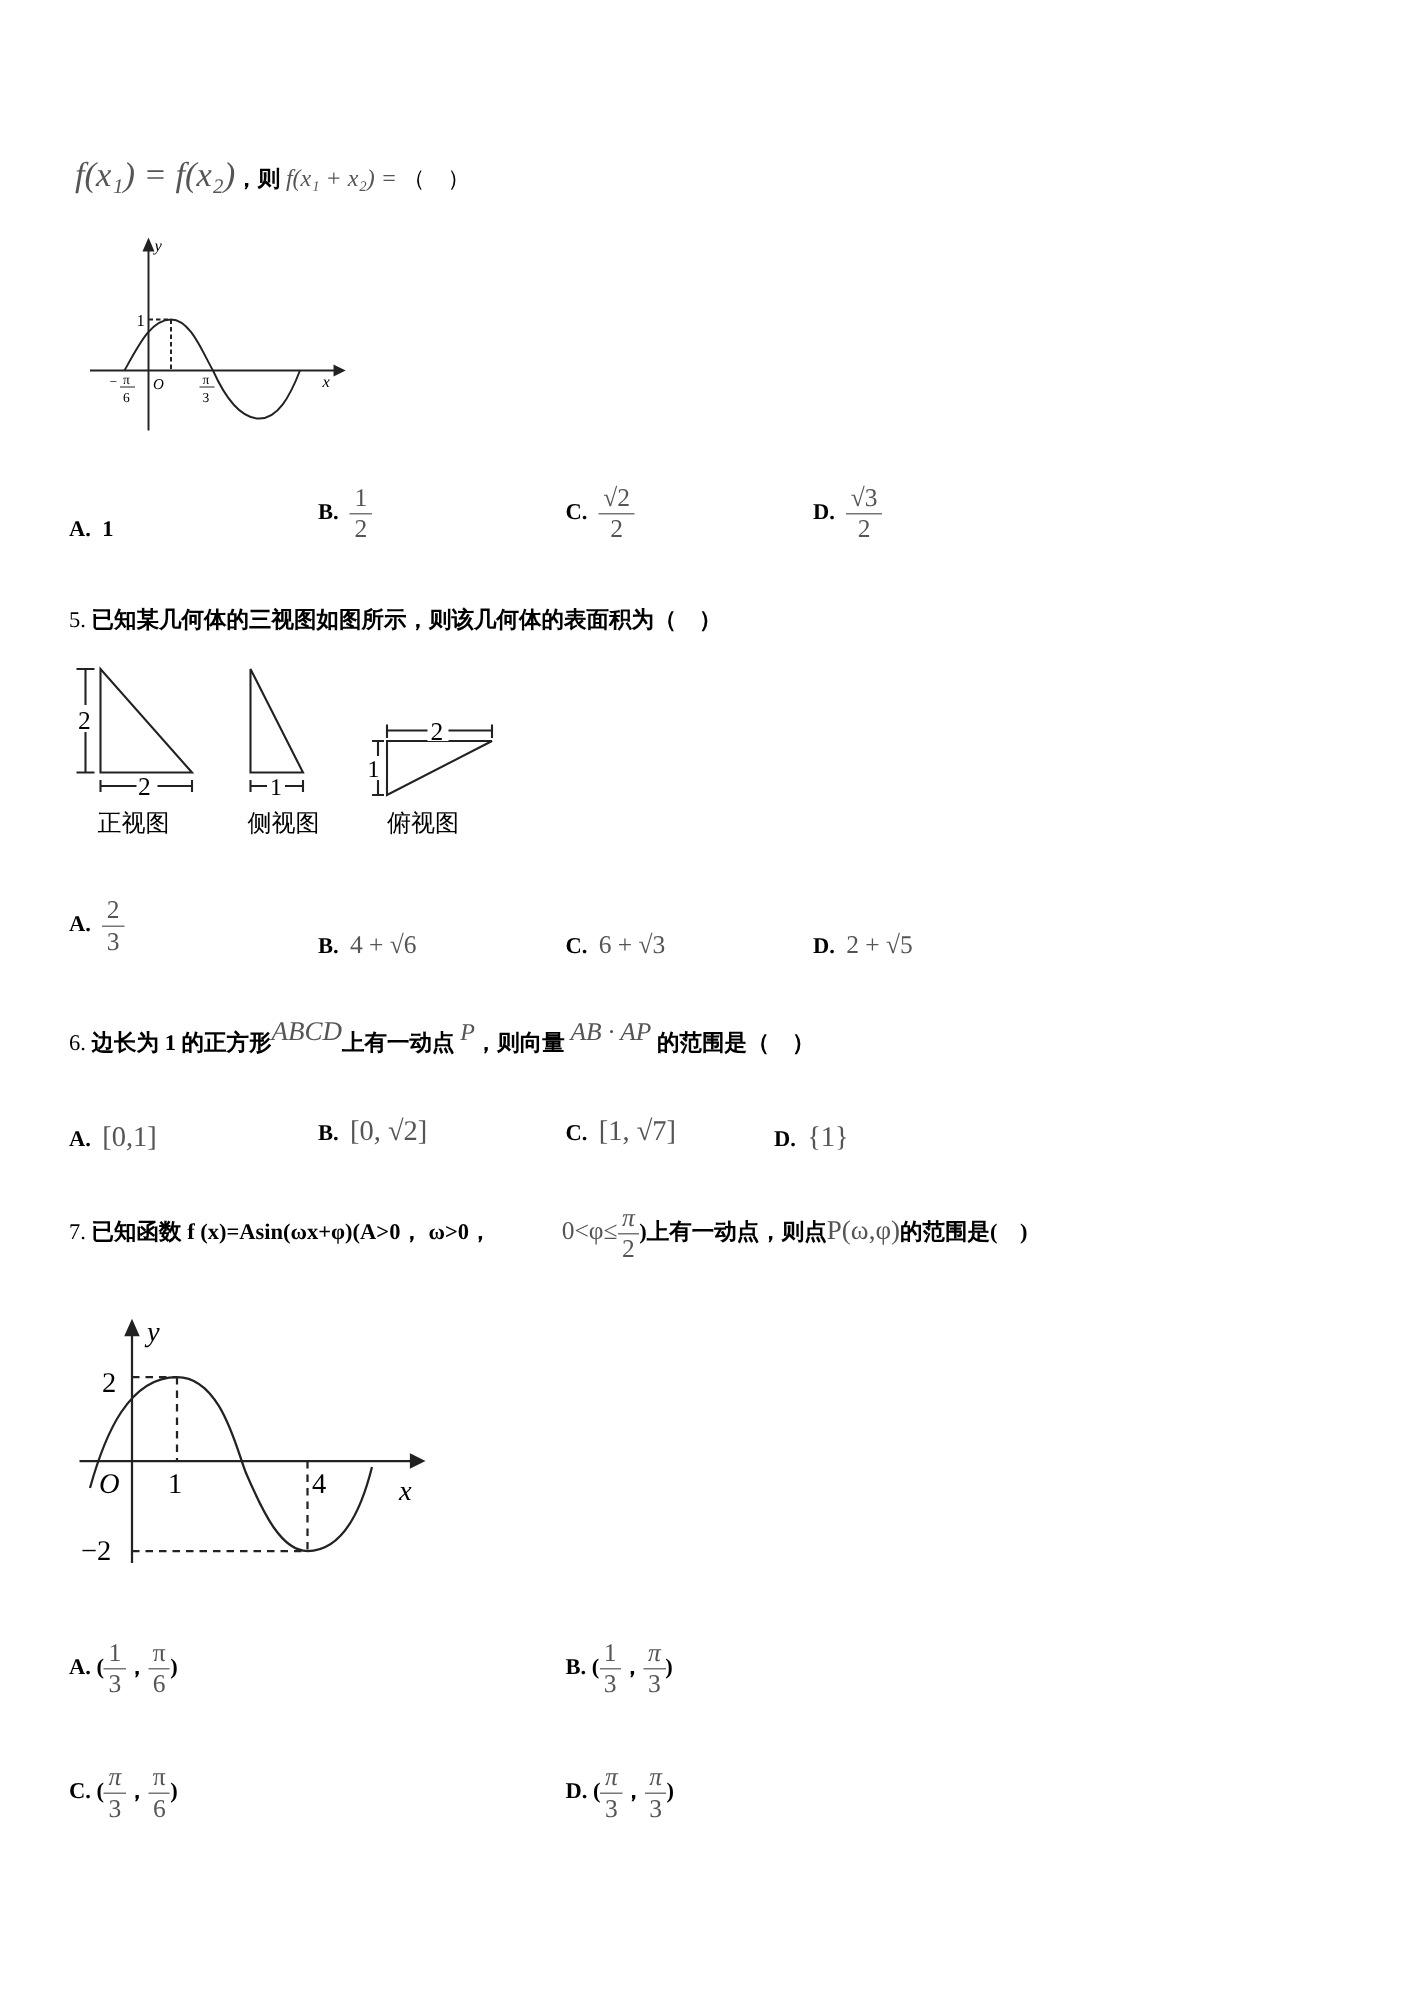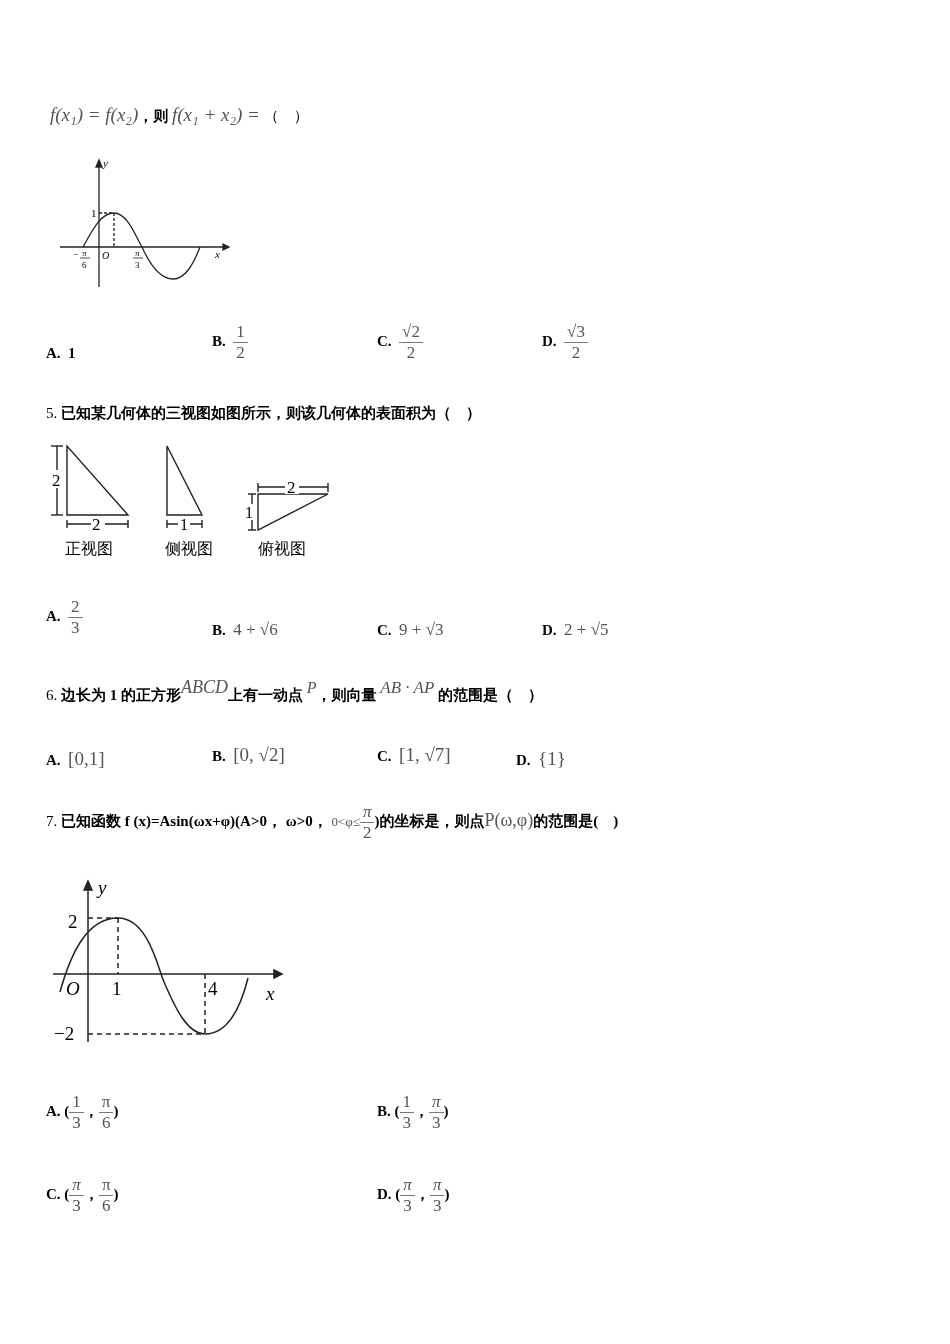--- a/index.html
+++ b/index.html
@@ -12,22 +12,22 @@
   .opt{font-size:15px;font-weight:bold;white-space:nowrap;}
   .frac{display:inline-block;vertical-align:middle;text-align:center;font-weight:normal;color:#555;font-family:"Liberation Serif",serif;font-size:17px;line-height:20px;}
   .frac .n{display:block;padding:0 3px;border-bottom:1px solid #777;}
   .frac .d{display:block;padding:0 3px;}
   svg text{font-family:"Liberation Serif",serif;}
 </style>
 </head>
 <body>
 
 <div class="abs q" style="left:50px;top:104px;">
-  <span class="m" style="font-size:19px;">f(x₁) = f(x₂)</span><span>，则</span>
-  <span class="m" style="font-size:19px;margin-top:24px;">f(x₁ + x₂) =</span>
+  <span class="m" style="font-size:23px;">f(x₁) = f(x₂)</span><span>，则</span>
+  <span class="m" style="font-size:16px;margin-top:24px;">f(x₁ + x₂) =</span>
   <span style="font-weight:normal;">（　）</span>
 </div>
 
 <svg class="abs" style="left:55px;top:155px;" width="180" height="135" viewBox="0 0 180 135">
   <g stroke="#222" fill="none" stroke-width="1.3">
     <line x1="5" y1="92" x2="168" y2="92"></line>
     <polygon points="168,89 174,92 168,95" fill="#222"></polygon>
     <line x1="44" y1="132" x2="44" y2="12"></line>
     <polygon points="41,12 44,5 47,12" fill="#222"></polygon>
     <path d="M28,92 C38,74 46,58 59,58 C72,58 80,80 87,92 C96,112 106,124 118,124 C130,124 138,110 145,92"></path>
@@ -112,21 +112,21 @@
 <div class="abs opt" style="left:46px;top:597px;">
   <span>A.</span>&nbsp;
   <span class="frac"><span class="n">2</span><span class="d">3</span></span>
 </div>
 <div class="abs opt" style="left:212px;top:620px;">
   <span>B.</span>&nbsp;
   <span class="mu" style="font-size:17px;">4 + √6</span>
 </div>
 <div class="abs opt" style="left:377px;top:620px;">
   <span>C.</span>&nbsp;
-  <span class="mu" style="font-size:17px;">9 + √3</span>
+  <span class="mu" style="font-size:17px;">6 + √3</span>
 </div>
 <div class="abs opt" style="left:542px;top:620px;">
   <span>D.</span>&nbsp;
   <span class="mu" style="font-size:17px;">2 + √5</span>
 </div>
 
 <div class="abs q" style="left:46px;top:684px;">
   <span class="num">6.</span>
   <span>边长为 1 的正方形</span><span class="m" style="font-size:18px;position:relative;top:-7px;">ABCD</span><span>上有一动点</span>
   <span class="m" style="font-size:16px;position:relative;top:-7px;">P</span><span>，则向量</span>
@@ -148,21 +148,21 @@
 </div>
 <div class="abs opt" style="left:516px;top:748px;">
   <span>D.</span>&nbsp;
   <span class="mu" style="font-size:19px;">{1}</span>
 </div>
 
 <div class="abs q" style="left:46px;top:802px;">
   <span class="num">7.</span>
   <span>已知函数</span>
   <span style="font-family:'Liberation Serif',serif;">f (x)=Asin(ωx+φ)(A&gt;0，  ω&gt;0，</span>
-  <span class="mu" style="font-size:13px;">0&lt;φ≤</span><span class="frac"><span class="n" style="font-style:italic;">π</span><span class="d">2</span></span><span>)的坐标是，则点</span><span class="mu" style="font-size:18px;">P(ω,φ)</span><span>的范围是(　)</span>
+  <span class="mu" style="font-size:17px;margin-left:43px;">0&lt;φ≤</span><span class="frac"><span class="n" style="font-style:italic;">π</span><span class="d">2</span></span><span>)上有一动点，则点</span><span class="mu" style="font-size:18px;">P(ω,φ)</span><span>的范围是(　)</span>
 </div>
 
 <svg class="abs" style="left:48px;top:878px;" width="240" height="170" viewBox="0 0 240 170">
   <g stroke="#222" fill="none" stroke-width="1.5">
     <line x1="5" y1="96" x2="228" y2="96"></line>
     <polygon points="226,92 234,96 226,100" fill="#222"></polygon>
     <line x1="40" y1="164" x2="40" y2="10"></line>
     <polygon points="36,12 40,3 44,12" fill="#222"></polygon>
     <path d="M12,114 C22,78 38,40 70,40 C100,40 110,90 116,104 C128,132 140,156 157,156 C175,156 190,140 200,100"></path>
     <line x1="40" y1="40" x2="70" y2="40" stroke-dasharray="5,4"></line>

